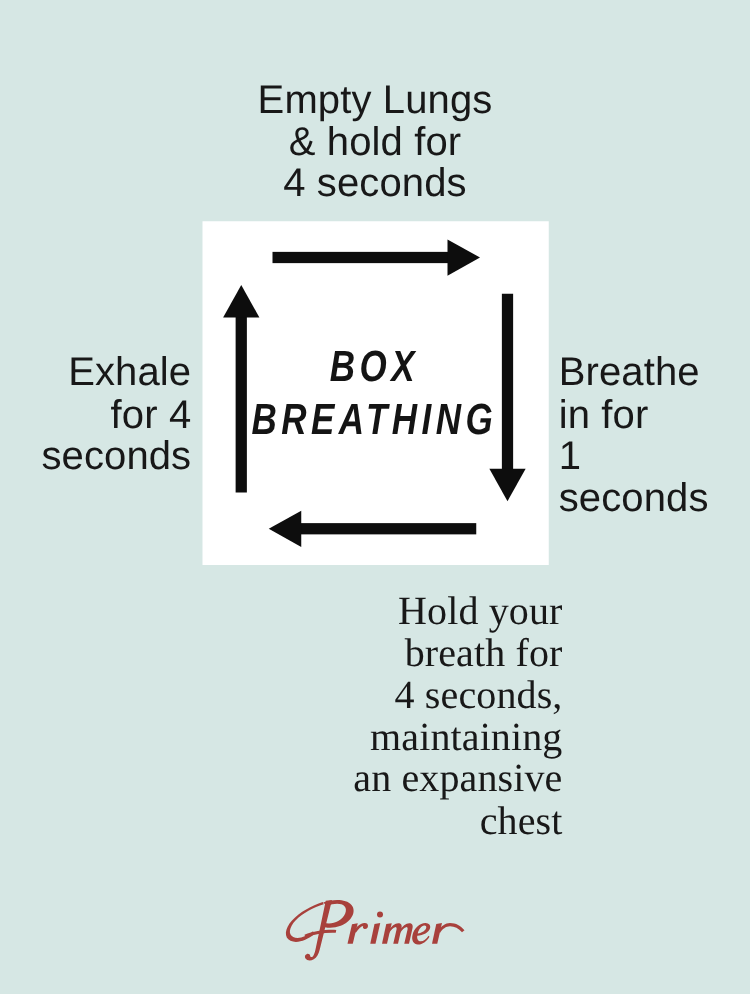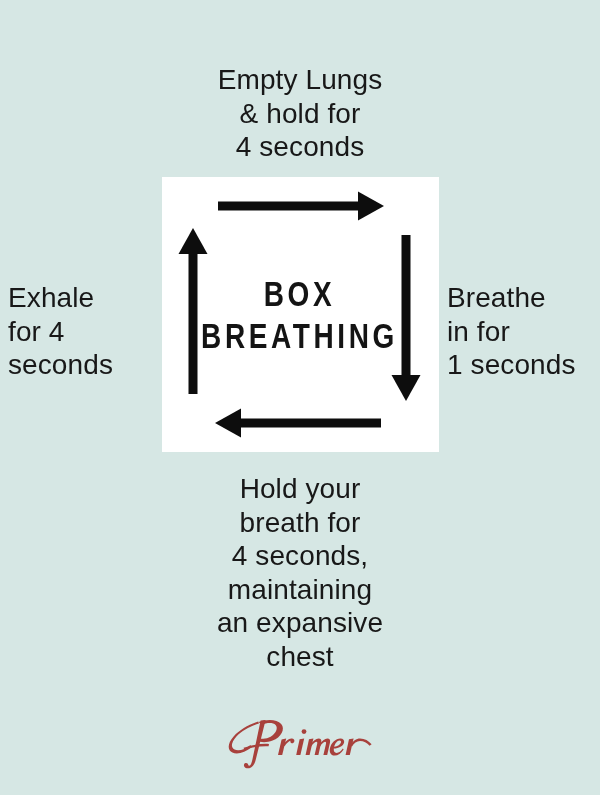--- a/index.html
+++ b/index.html
@@ -21,21 +21,21 @@
     width: 600px;
     height: 795px;
     background: #d6e7e4;
   }
 
   
   .label {
     position: absolute;
     font-family: "Liberation Sans", sans-serif;
     font-weight: 400;
-    font-size: 28px;
+    font-size: 32px;
     line-height: 33.5px;
     color: #181818;
     white-space: pre-line;
     letter-spacing: 0.1px;
   }
 
   #label-top {
     left: 150px;
     top: 63px;
     width: 300px;
@@ -46,38 +46,40 @@
     left: 447px;
     top: 281px;
     width: 145px;
     text-align: left;
   }
 
   #label-bottom {
     left: 150px;
     top: 472px;
     width: 300px;
-    text-align: center;
+    text-align: right;
+    font-family: Liberation Serif, serif;
   }
 
   #label-left {
     left: 8px;
     top: 281px;
     width: 145px;
-    text-align: left;
+    text-align: right;
   }
 
   
   #box-panel {
     position: absolute;
     left: 162px;
     top: 177px;
     width: 277px;
     height: 275px;
     background: #ffffff;
+    font-style: italic;
   }
 
   #box-svg {
     position: absolute;
     left: 0;
     top: 0;
     width: 275px;
     height: 275px;
     display: block;
   }

